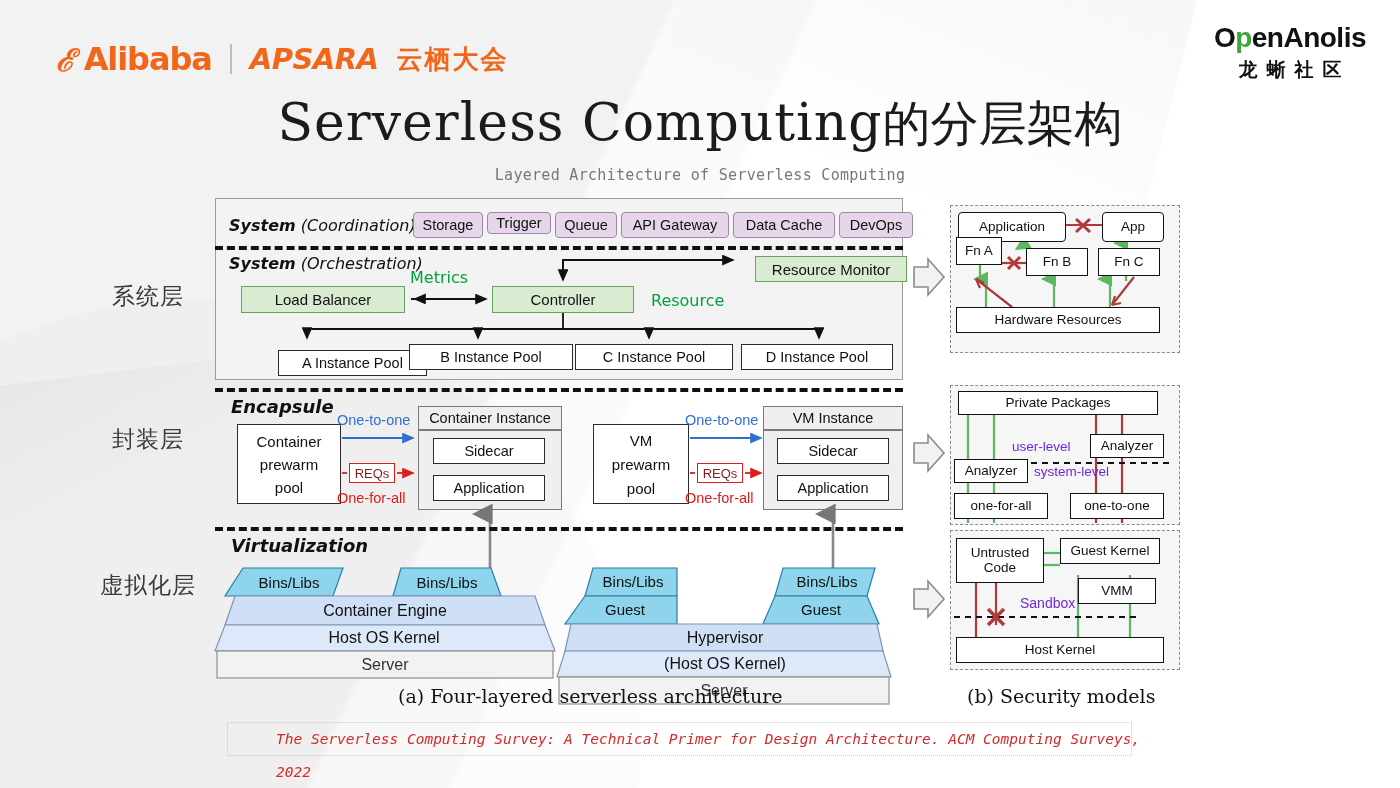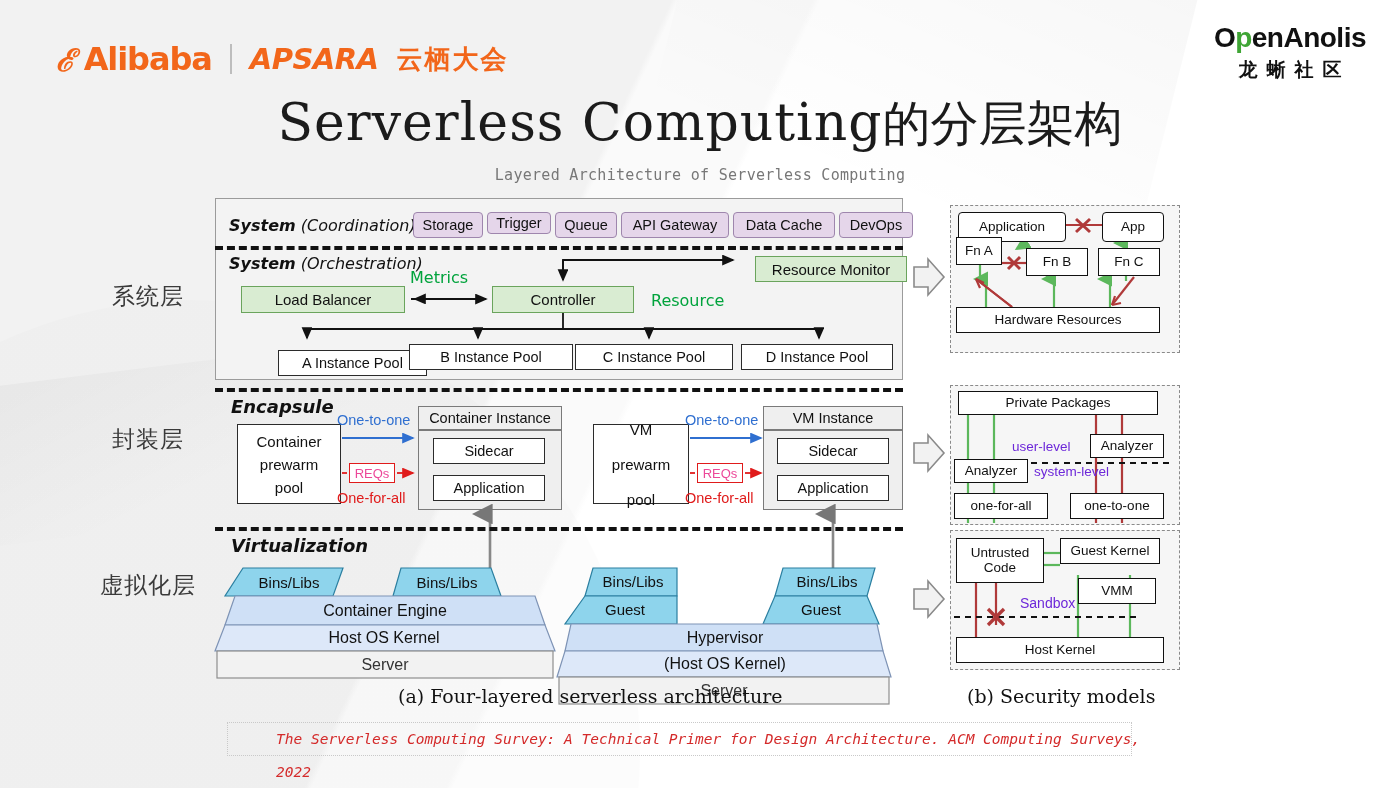--- a/index.html
+++ b/index.html
@@ -58,21 +58,21 @@
   .wbox{position:absolute;background:#ffffff;border:1.5px solid #2b2b2b;
         font-size:14.5px;color:#111;display:flex;align-items:center;justify-content:center;box-sizing:border-box;}
   .greentext{position:absolute;color:#00a33c;font-size:16px;font-family:"DejaVu Sans",sans-serif;}
   svg.ovl{position:absolute;left:0;top:0;overflow:visible;}
 
   
   .inst-card{position:absolute;background:#efefef;border:1.5px solid #7a7a7a;box-sizing:border-box;}
   .inst-title{position:absolute;width:100%;text-align:center;font-size:14.5px;color:#111;}
   .blue-t{position:absolute;color:#2f6fd0;font-size:14.5px;white-space:nowrap;}
   .red-t{position:absolute;color:#e01b1b;font-size:14.5px;white-space:nowrap;}
-  .reqbox{position:absolute;border:1.5px solid #e01b1b;color:#ec4899;font-size:13px;background:#fff;
+  .reqbox{position:absolute;border:1.5px solid #e01b1b;color:#7f1d1d;font-size:13px;background:#fff;
           display:flex;align-items:center;justify-content:center;box-sizing:border-box;}
 
   
   .trap{position:absolute;display:flex;align-items:center;justify-content:center;font-size:15px;color:#111;}
 
   
   #figB{left:950px;top:205px;width:230px;height:460px;}
   .dashpanel{position:absolute;border:1.5px dashed #8a8a8a;background:#f6f6f6;box-sizing:border-box;}
   .bbox{position:absolute;background:#ffffff;border:1.6px solid #111;box-sizing:border-box;
         display:flex;align-items:center;justify-content:center;font-size:13.5px;color:#111;text-align:center;line-height:1.05;}
@@ -183,21 +183,21 @@
   <div class="inst-card" style="left:203px;top:208px;width:144px;height:104px;"></div>
   <div class="inst-title" style="left:203px;top:212px;width:144px;">Container Instance</div>
   <div style="position:absolute;left:203px;top:231px;width:144px;height:1.5px;background:#7a7a7a;"></div>
   <div class="wbox" style="left:218px;top:240px;width:112px;height:26px;">Sidecar</div>
   <div class="wbox" style="left:218px;top:277px;width:112px;height:26px;">Application</div>
 
   <div class="blue-t" style="left:122px;top:214px;">One-to-one</div>
   <div class="reqbox" style="left:134px;top:265px;width:46px;height:20px;">REQs</div>
   <div class="red-t" style="left:122px;top:292px;">One-for-all</div>
 
-  <div class="wbox" style="left:378px;top:226px;width:96px;height:80px;flex-direction:column;gap:18px;font-size:15px;">
+  <div class="wbox" style="left:378px;top:226px;width:96px;height:80px;flex-direction:column;gap:7px;font-size:15px;">
     <span>VM</span>
     <span>prewarm</span>
     <span>pool</span>
   </div>
 
   <div class="inst-card" style="left:548px;top:208px;width:140px;height:104px;"></div>
   <div class="inst-title" style="left:548px;top:212px;width:140px;">VM Instance</div>
   <div style="position:absolute;left:548px;top:231px;width:140px;height:1.5px;background:#7a7a7a;"></div>
   <div class="wbox" style="left:562px;top:240px;width:112px;height:26px;">Sidecar</div>
   <div class="wbox" style="left:562px;top:277px;width:112px;height:26px;">Application</div>

